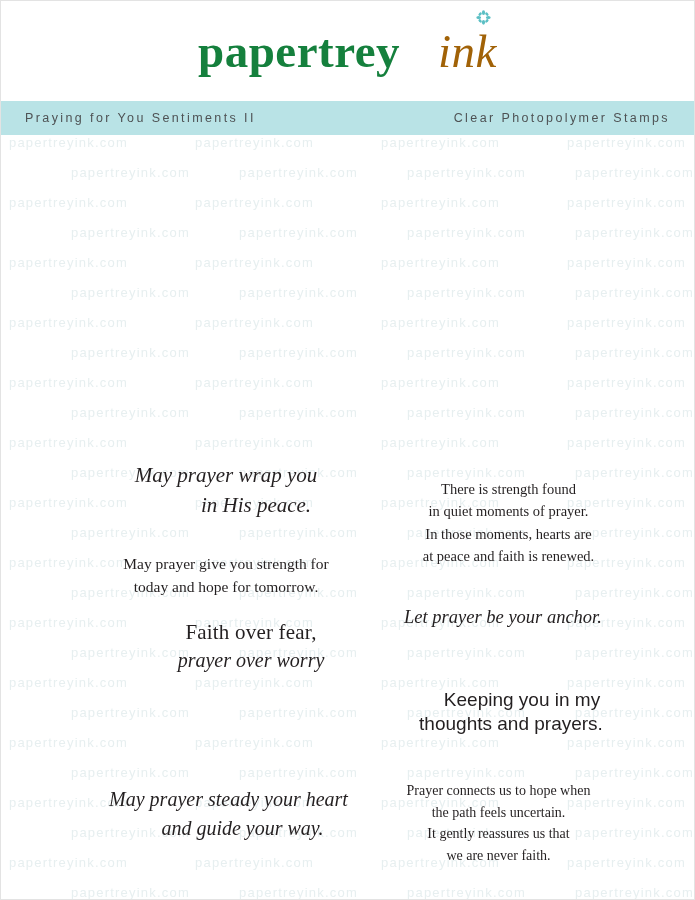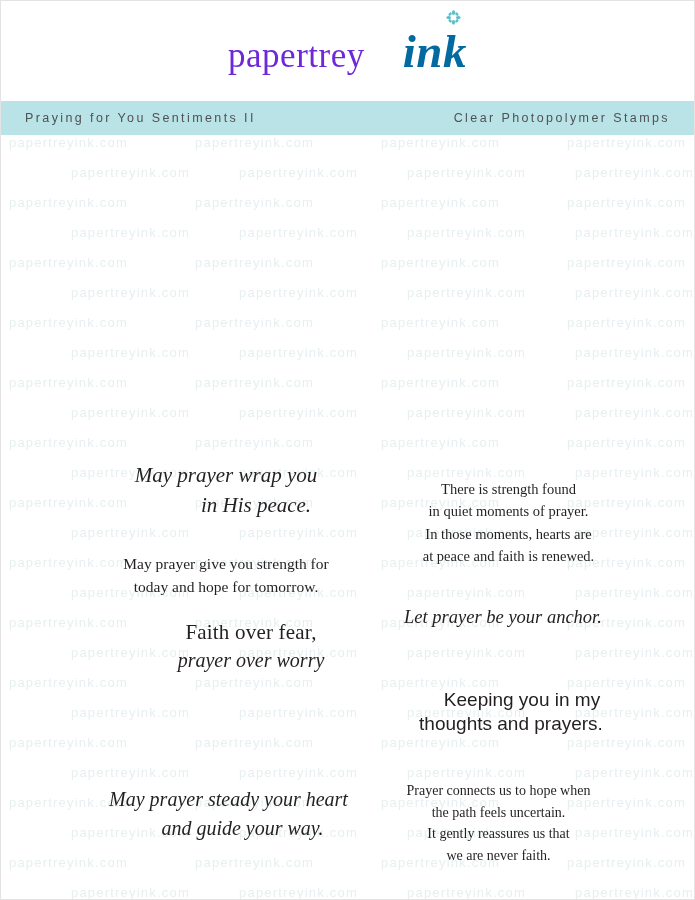--- a/index.html
+++ b/index.html
@@ -33,31 +33,31 @@
     position: relative;
   }
   .logo {
     display: flex;
     align-items: baseline;
     gap: 14px;
     position: relative;
   }
   .logo-word {
     font-family: "Liberation Serif", serif;
-    font-size: 35px;
+    font-size: 47px;
     letter-spacing: 0.5px;
-    color: #6d28d9;
-    font-weight: 400;
+    color: #15803d;
+    font-weight: 700;
   }
   .logo-ink {
     font-family: "Liberation Serif", serif;
     font-style: italic;
     font-size: 47px;
-    color: #0369a1;
-    font-weight: 700;
+    color: #a16207;
+    font-weight: 400;
     letter-spacing: 0.5px;
     margin-left: 24px;
   }
   .logo-flower {
     position: absolute;
     right: 6px;
     top: -14px;
     width: 15px;
     height: 15px;
     color: #5bbfc4;

